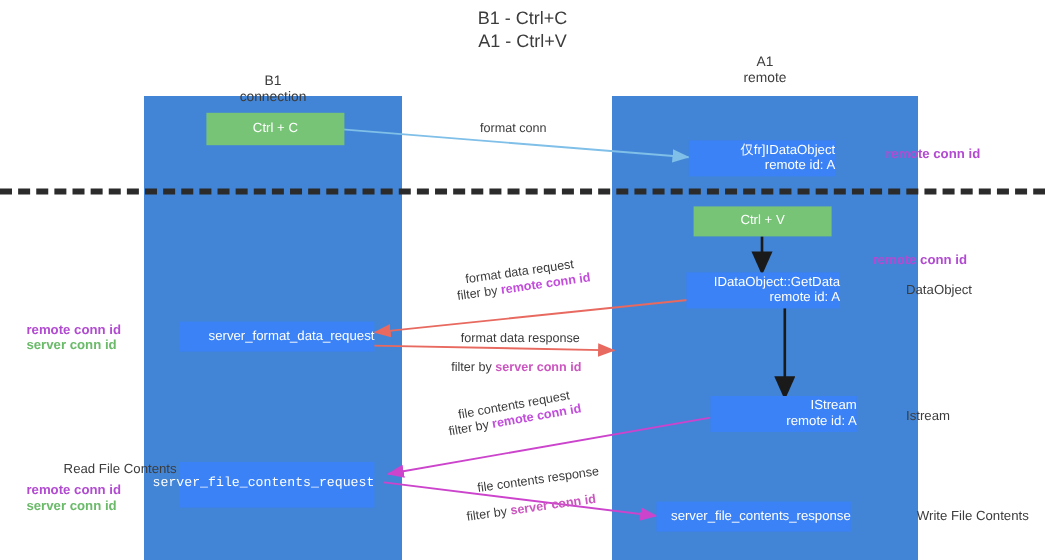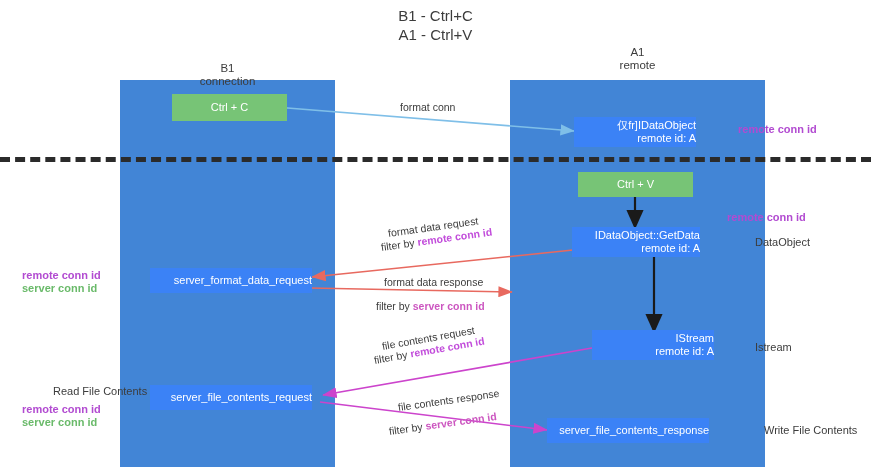--- a/index.html
+++ b/index.html
@@ -138,21 +138,21 @@
   <div class="node orange" style="left:150px;top:268px;width:162px;height:25px;">
     <span class="ln">server_format_data_request</span>
   </div>
 
 
   <div class="node orange" style="left:592px;top:330px;width:122px;height:30px;">
     <span class="ln">IStream</span>
     <span class="ln">remote id: A</span>
   </div>
 
-  <div class="node orange" style="left:150px;top:385px;width:162px;height:25px;">
+  <div class="node orange" style="left:150px;top:385px;width:162px;height:38px;font-family:Liberation Mono, monospace;">
     <span class="ln">server_file_contents_request</span>
   </div>
 
   <div class="node orange" style="left:547px;top:418px;width:162px;height:25px;">
     <span class="ln">server_file_contents_response</span>
   </div>
 
   <div class="elabel" style="left:400px;top:100px;">format conn</div>
 
   <div class="elabel rot-neg8" style="left:388px;top:226px;">format data request</div>

